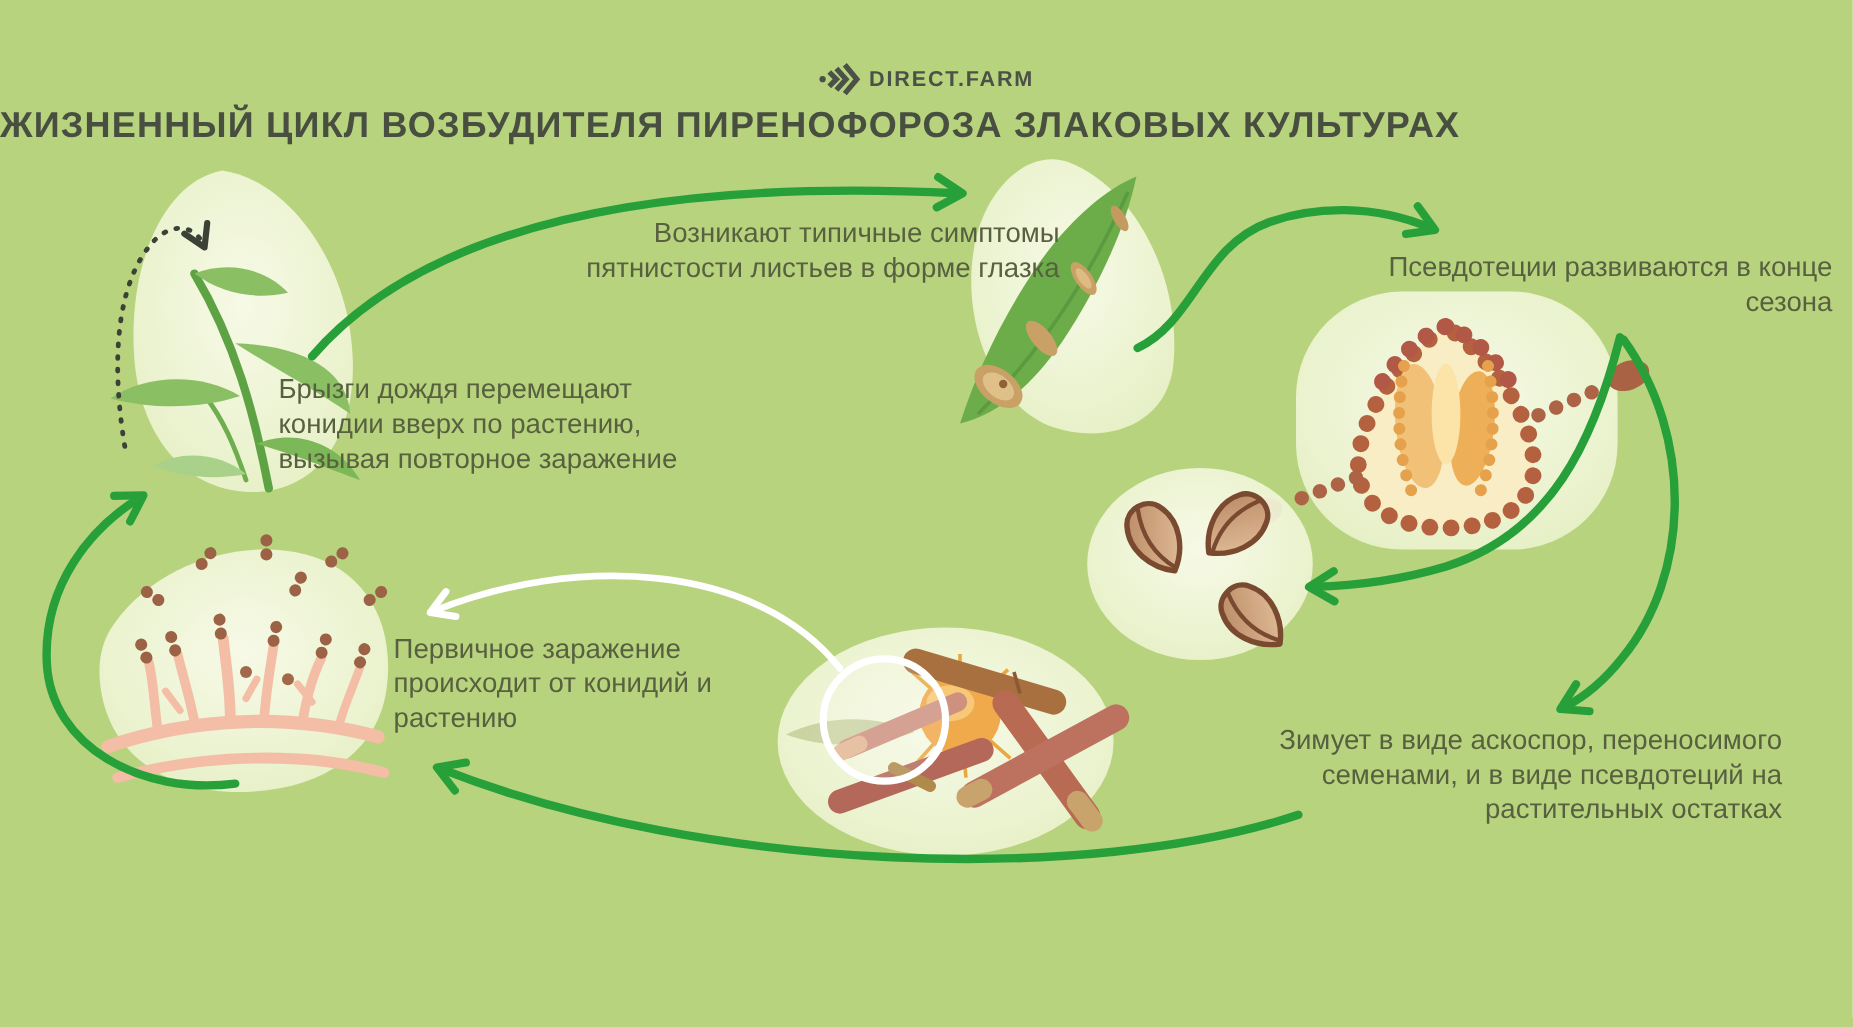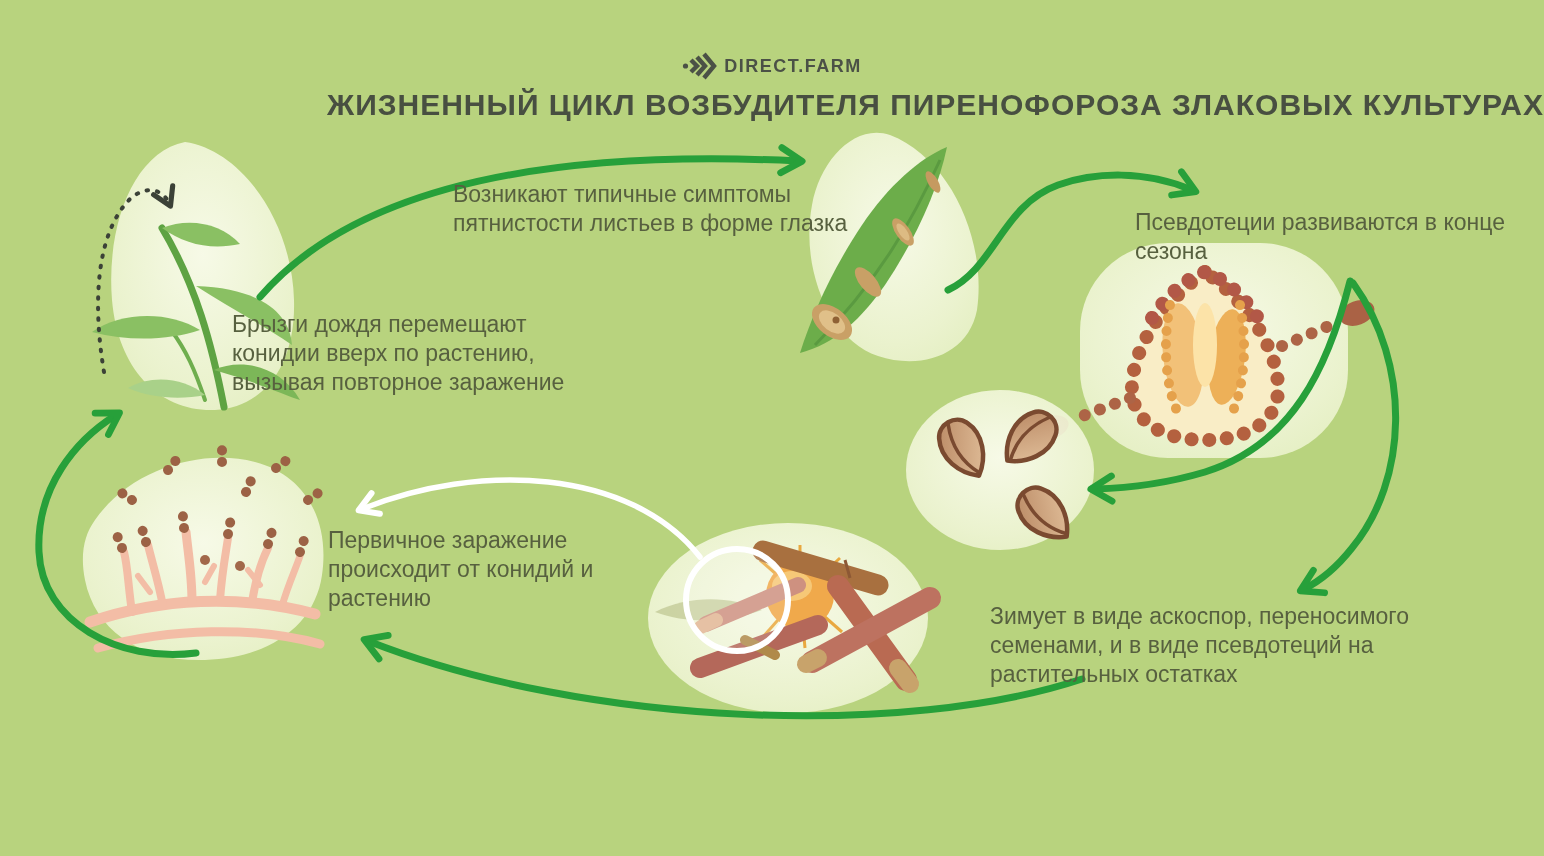--- a/index.html
+++ b/index.html
@@ -13,31 +13,31 @@
   .brand{
     position:absolute;top:52px;left:0;width:100%;
     display:flex;align-items:center;justify-content:center;gap:4px;
   }
   .brand-text{
     font-size:18px;font-weight:bold;letter-spacing:1.5px;
     color:#4b5146;
   }
   .title{
     position:absolute;top:88px;left:0;width:100%;
-    margin:0;text-align:right;
+    margin:0;text-align:left;
     font-size:30px;font-weight:bold;letter-spacing:1px;
     color:#484f41;text-transform:uppercase;
   }
   .art{position:absolute;top:0;left:0;}
   .label{
     position:absolute;
     color:#57603f;
     font-size:23px;line-height:1.27;
   }
-  .t-center{text-align:left;}
+  .t-center{text-align:right;}
   .t-left{text-align:left;}
 </style>
 </head>
 <body>
 
 <div class="stage">
 
   <svg class="art" width="1544" height="856" viewBox="0 0 1544 856">
     <defs>
       <radialGradient id="blobG" cx="50%" cy="42%" r="68%">

